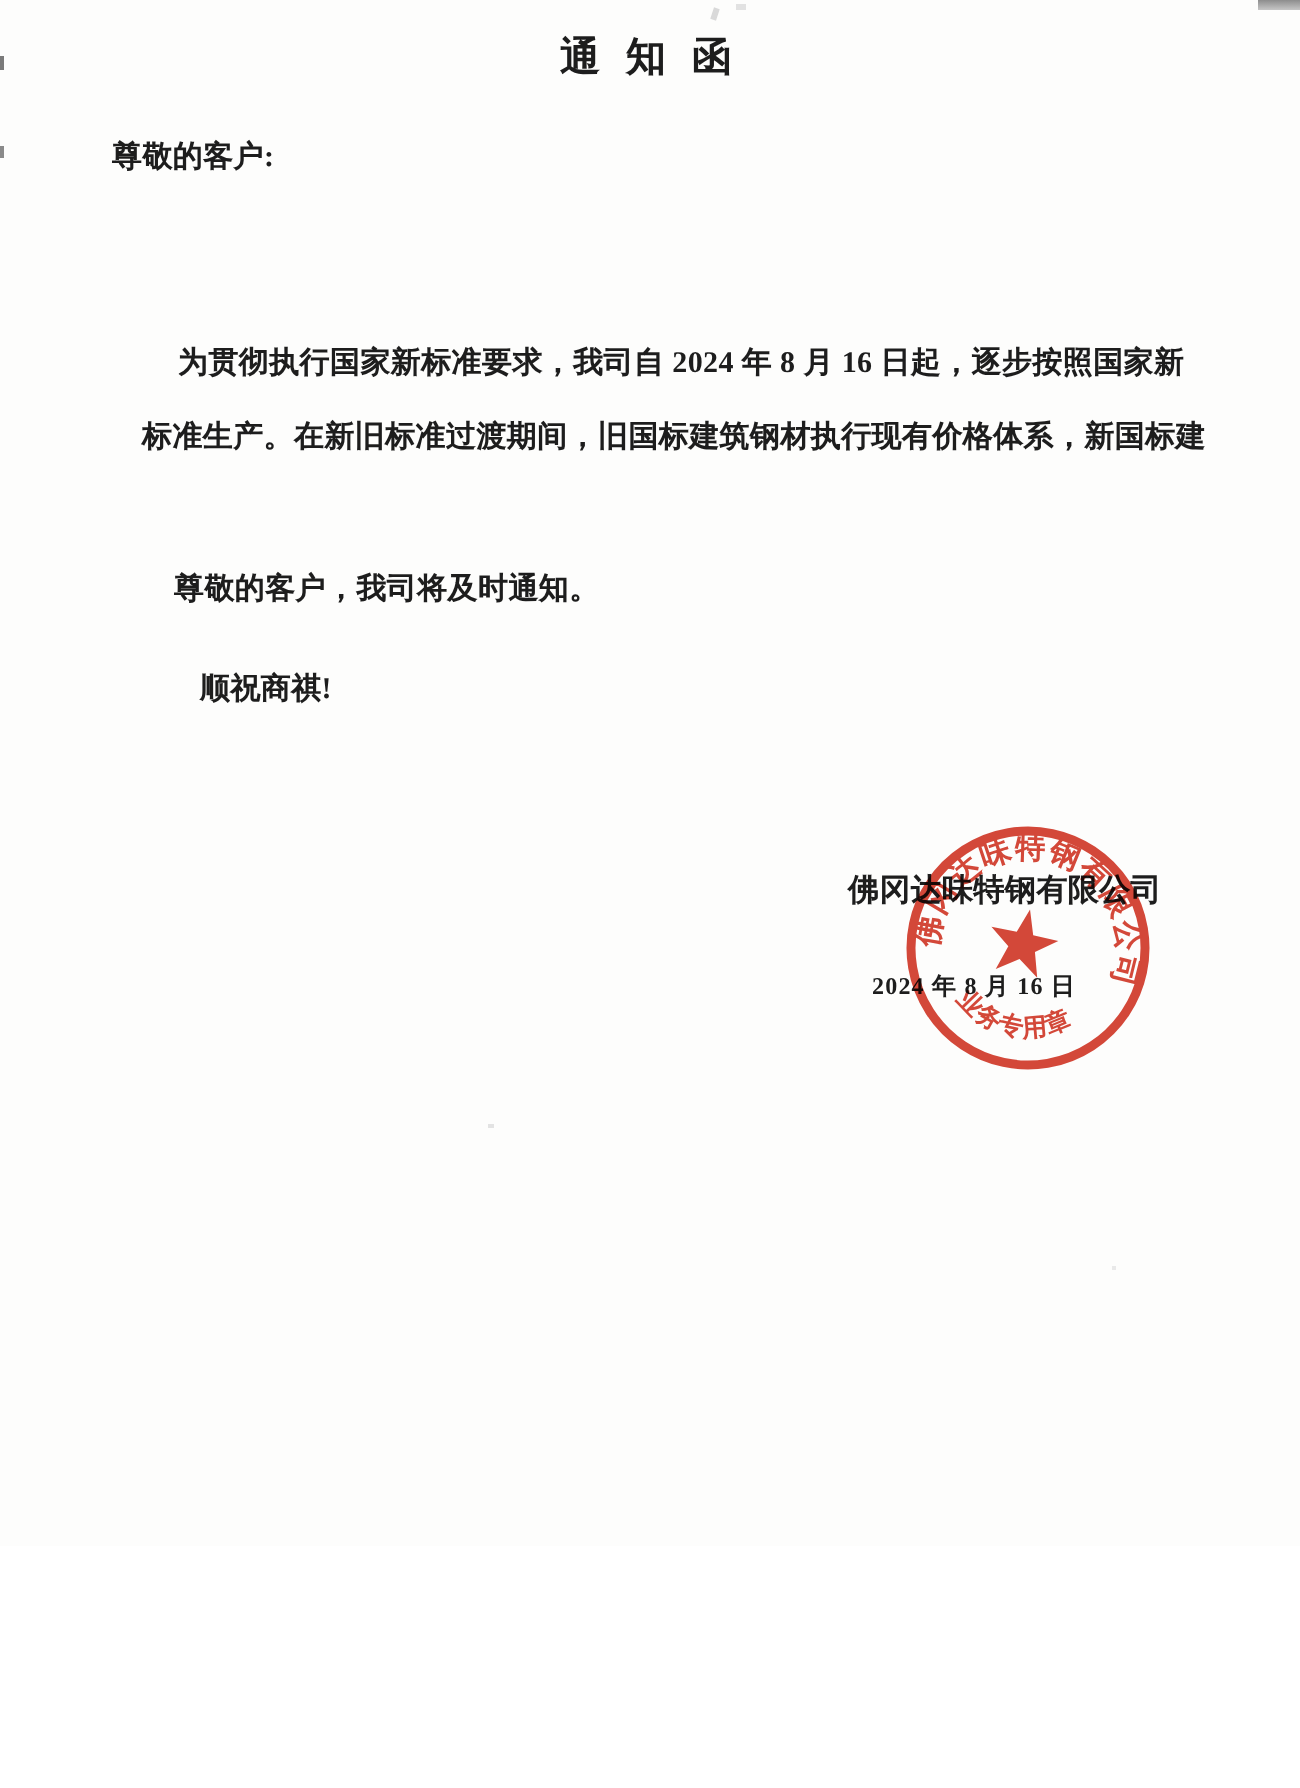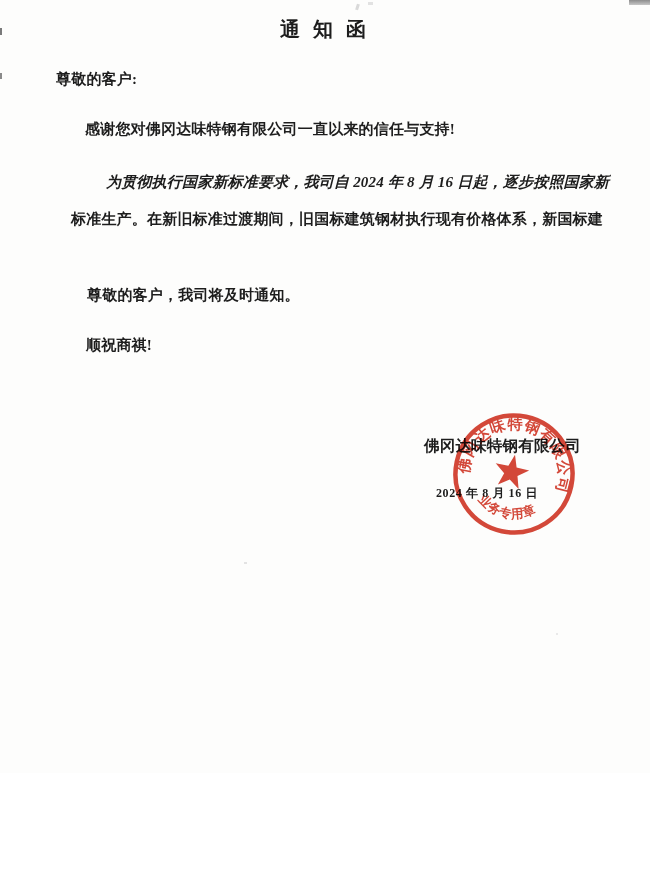--- a/index.html
+++ b/index.html
@@ -23,25 +23,25 @@
     position:absolute;
     left:0; top:18px; width:650px;
     text-align:center;
     font-size:20px;
     font-weight:bold;
     letter-spacing:4px;
     line-height:1.1;
   }
   .salutation   { left:56px;  top:71px; }
   .para-thanks  { left:85px;  top:121px; }
-  .body-l1      { left:106px;  top:174px;font-style:italic; }
+  .body-l1      { left:89px;  top:174px; }
   .body-l2      { left:71px;  top:211px; }
   .body-l3      { left:57px;  top:246px; }
   .para-follow  { left:87px;  top:287px; }
-  .closing-wish { left:86px;  top:337px;text-align:right; }
+  .closing-wish { left:100px;  top:337px;text-align:right; }
   .sig-company  { left:424px; top:437px; font-size:15.5px; }
   .sig-date     { left:436px; top:487px; font-size:12px; letter-spacing:0.6px; }
 
   .seal {
     position:absolute;
     left:444px; top:404px;
     width:140px; height:140px;
     mix-blend-mode:multiply;
     opacity:0.93;
     filter:blur(0.3px);
@@ -61,21 +61,20 @@
 </style>
 </head>
 <body>
 
 <div class="page">
 
   <div class="doc-title">通 知 函</div>
 
   <div class="line salutation">尊敬的客户:</div>
 
-  <div class="line para-thanks">感谢您对佛冈达味特钢有限公司一直以来的信任与支持!</div>
 
   <div class="line body-l1">为贯彻执行国家新标准要求，我司自 2024 年 8 月 16 日起，逐步按照国家新</div>
   <div class="line body-l2">标准生产。在新旧标准过渡期间，旧国标建筑钢材执行现有价格体系，新国标建</div>
 
   <div class="line para-follow">尊敬的客户，我司将及时通知。</div>
 
   <div class="line closing-wish">顺祝商祺!</div>
 
   <div class="line sig-company">佛冈达味特钢有限公司</div>
   <div class="line sig-date">2024 年 8 月 16 日</div>

